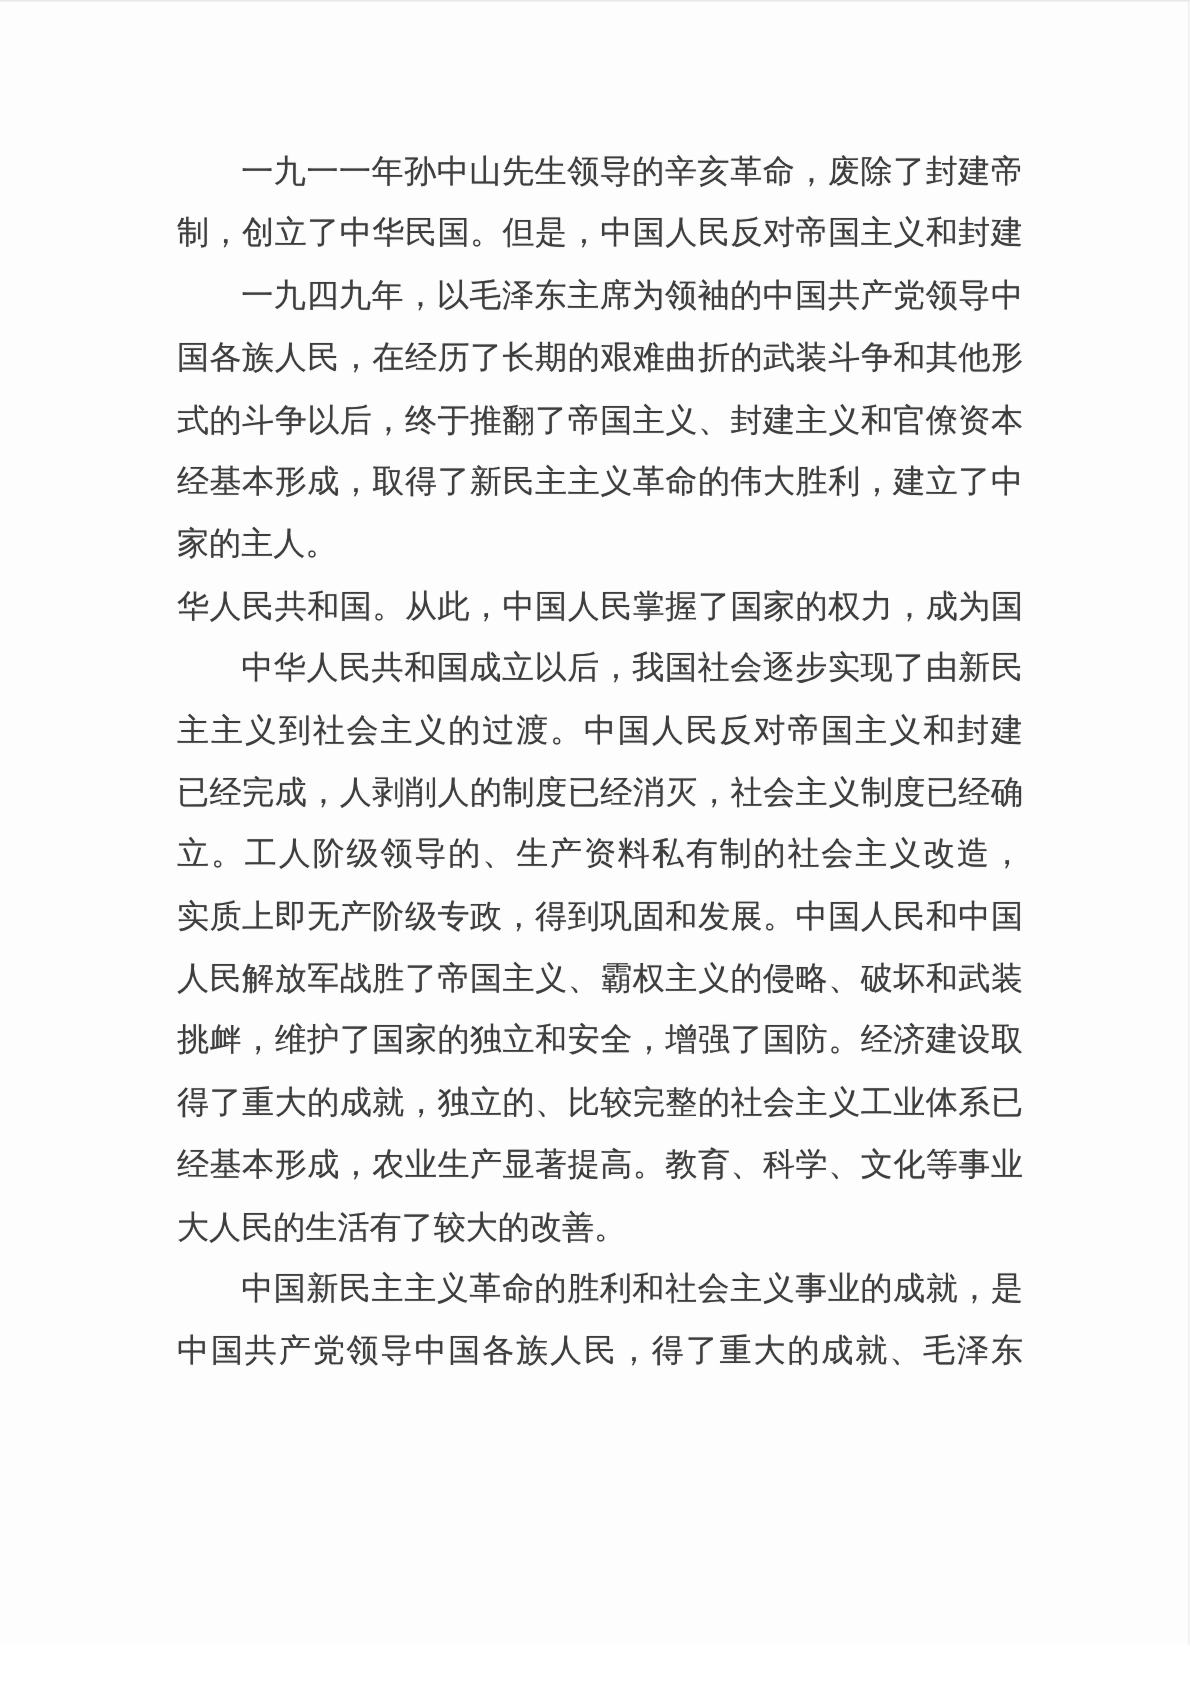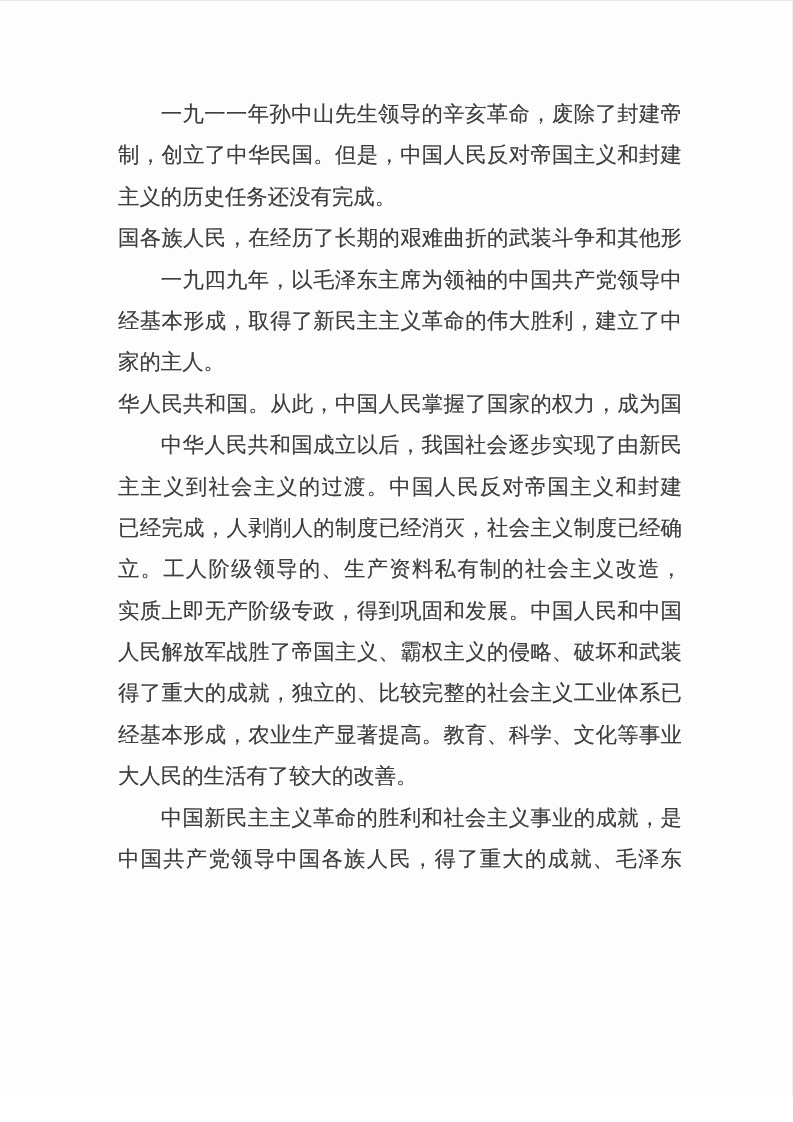--- a/index.html
+++ b/index.html
@@ -49,36 +49,37 @@
   }
 </style>
 </head>
 <body>
 
 <div class="page" style="background: rgb(253, 253, 253); color: rgb(62, 62, 62);">
   <div class="text-block">
       <div class="paragraph">
         <div class="line indent">一九一一年孙中山先生领导的辛亥革命，废除了封建帝</div>
         <div class="line">制，创立了中华民国。但是，中国人民反对帝国主义和封建</div>
-        <div class="line no-justify">主义的历史任务还没有完成。</div>
       </div>
       <div class="paragraph">
+        <div class="line indent">一九四九年，以毛泽东主席为领袖的中国共产党领导中</div>
         <div class="line">国各族人民，在经历了长期的艰难曲折的武装斗争和其他形</div>
-        <div class="line indent">一九四九年，以毛泽东主席为领袖的中国共产党领导中</div>
+        <div class="line">式的斗争以后，终于推翻了帝国主义、封建主义和官僚资本</div>
         <div class="line">经基本形成，取得了新民主主义革命的伟大胜利，建立了中</div>
         <div class="line no-justify">家的主人。</div>
         <div class="line">华人民共和国。从此，中国人民掌握了国家的权力，成为国</div>
       </div>
       <div class="paragraph">
         <div class="line indent">中华人民共和国成立以后，我国社会逐步实现了由新民</div>
         <div class="line">主主义到社会主义的过渡。中国人民反对帝国主义和封建</div>
         <div class="line">已经完成，人剥削人的制度已经消灭，社会主义制度已经确</div>
         <div class="line">立。工人阶级领导的、生产资料私有制的社会主义改造，</div>
         <div class="line">实质上即无产阶级专政，得到巩固和发展。中国人民和中国</div>
         <div class="line">人民解放军战胜了帝国主义、霸权主义的侵略、破坏和武装</div>
+        <div class="line">挑衅，维护了国家的独立和安全，增强了国防。经济建设取</div>
         <div class="line">得了重大的成就，独立的、比较完整的社会主义工业体系已</div>
         <div class="line">经基本形成，农业生产显著提高。教育、科学、文化等事业</div>
         <div class="line no-justify">大人民的生活有了较大的改善。</div>
       </div>
       <div class="paragraph">
         <div class="line indent">中国新民主主义革命的胜利和社会主义事业的成就，是</div>
         <div class="line">中国共产党领导中国各族人民，得了重大的成就、毛泽东</div>
       </div>
     </div>
 </div>

